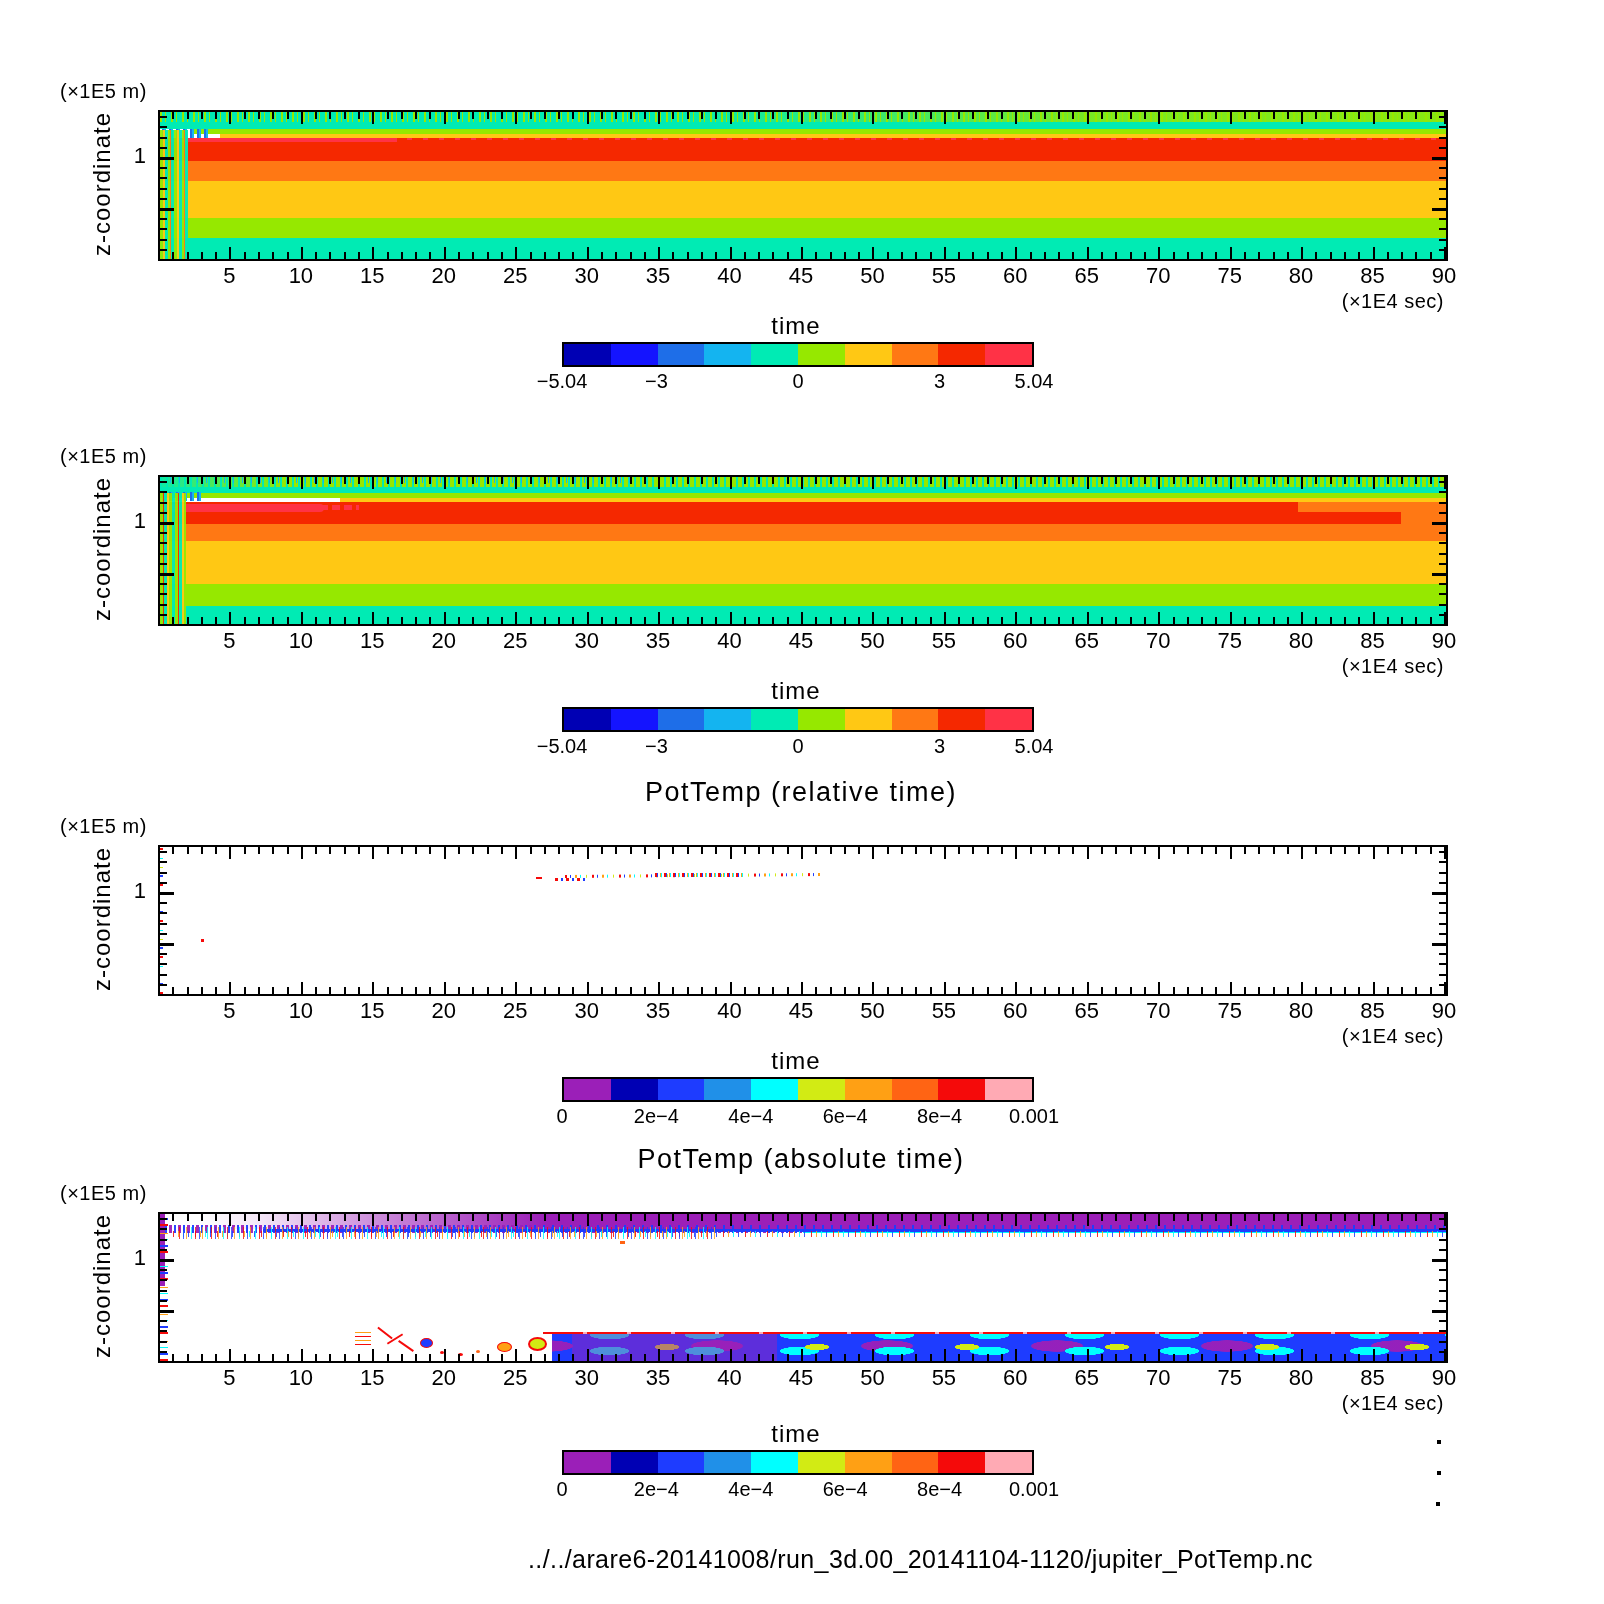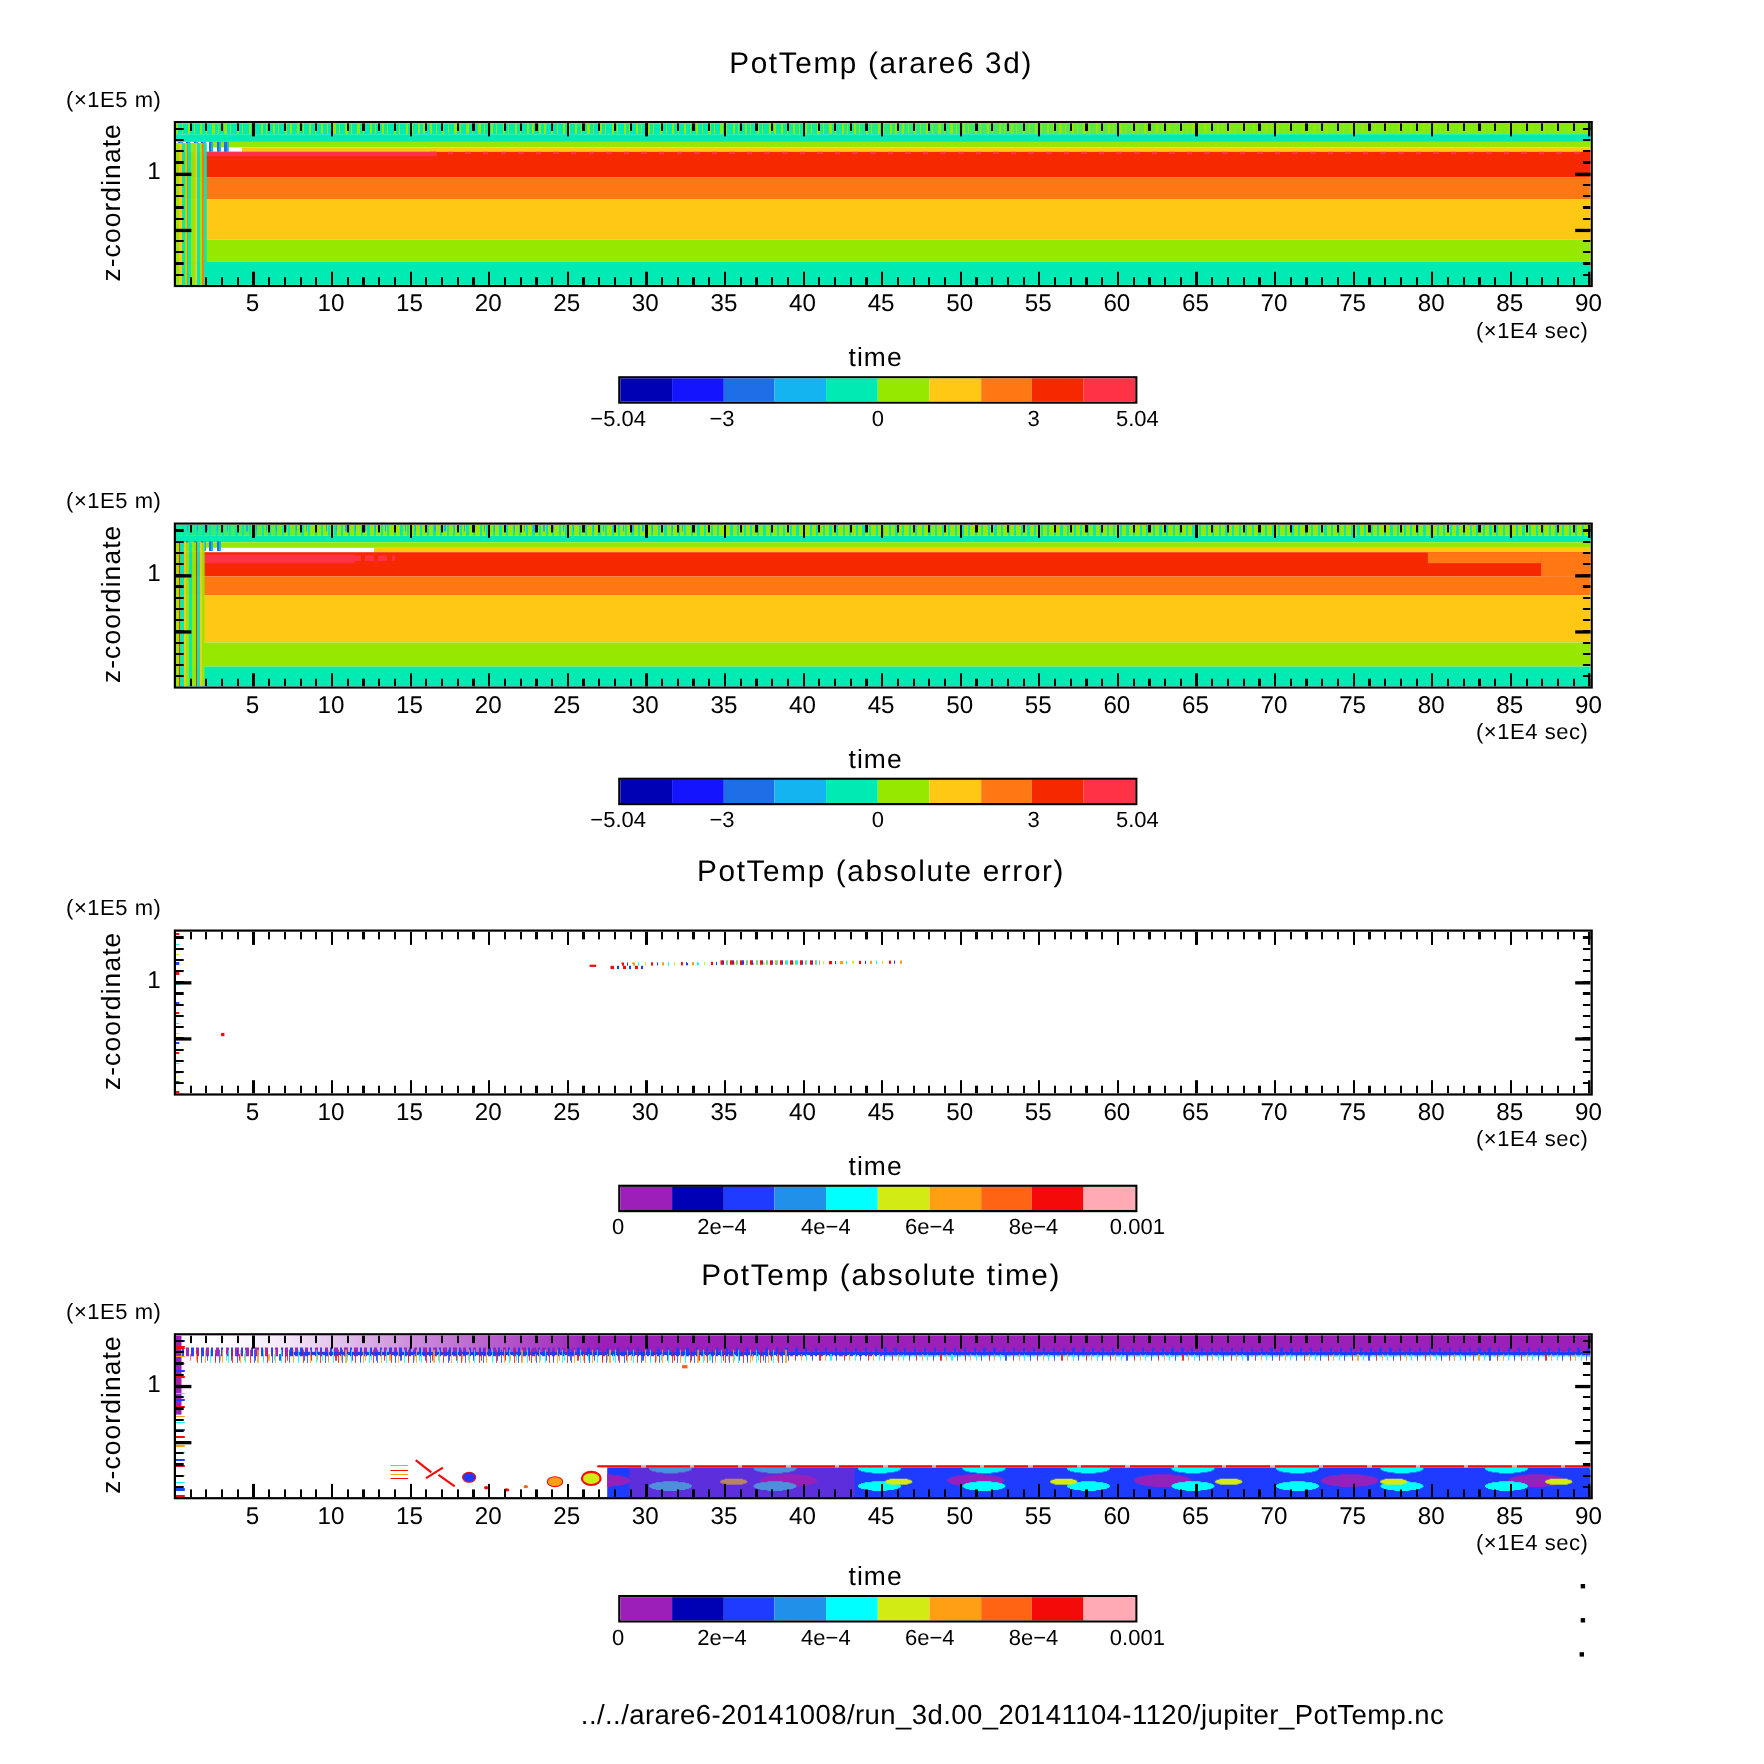--- a/index.html
+++ b/index.html
@@ -31,21 +31,20 @@
   .cbtick{position:absolute;top:0;transform:translateX(-50%);}
   .footer-line{position:absolute;left:528px;font-size:25px;letter-spacing:.4px;}
   .dot{position:absolute;width:4px;height:4px;background:#000;}
 </style>
 </head>
 <body>
 
 <div class="screen">
 
   <div class="panel" style="top:30px;">
-    <div class="ptitle">PotTemp (arare6 3d)</div>
     <div class="yunit">(×1E5 m)</div>
     <div class="ylab">z-coordinate</div>
     <div class="ytick1">1</div>
     <div class="plot">
       <div class="fill" style="left:0;top:0;width:100%;height:10px;background:linear-gradient(90deg,rgba(150,232,0,0) 0%,rgba(150,232,0,0) 40%,rgba(150,232,0,.8) 72%,rgba(150,232,0,.9) 100%),repeating-linear-gradient(90deg,#96E800 0 2px,rgba(0,0,0,0) 2px 5px,#96E800 5px 6px,rgba(0,0,0,0) 6px 11px),#00EBB4;"></div>
       <div class="fill" style="left:0;top:10px;width:100%;height:7px;background:#00EBB4;"></div>
       <div class="fill" style="left:30px;top:17px;right:0;height:5px;background:#96E800;"></div>
       <div class="fill" style="left:60px;top:22px;right:0;height:4px;background:#FFC814;"></div>
       <div class="fill" style="left:2px;top:17px;width:46px;height:9px;background:repeating-linear-gradient(90deg,#1E6EE8 0 2px,#14B4F0 2px 4px,rgba(0,0,0,0) 4px 7px);"></div>
       <div class="fill" style="left:0;top:26px;width:100%;height:23px;background:#F52800;"></div>
@@ -179,21 +178,21 @@
     <div class="cbticks">
         <span class="cbtick" style="left: 0%;">−5.04</span>
         <span class="cbtick" style="left: 20%;">−3</span>
         <span class="cbtick" style="left: 50%;">0</span>
         <span class="cbtick" style="left: 80%;">3</span>
         <span class="cbtick" style="left: 100%;">5.04</span>
       </div>
   </div>
 
   <div class="panel" style="top:765px;">
-    <div class="ptitle">PotTemp (absolute error)</div>
+    <div class="ptitle">PotTemp (relative time)</div>
     <div class="yunit">(×1E5 m)</div>
     <div class="ylab">z-coordinate</div>
     <div class="ytick1">1</div>
     <div class="plot">
       <div class="fill" style="left:0;top:0;width:3px;height:100%;background:repeating-linear-gradient(0deg,#F50A0A 0 2px,rgba(0,0,0,0) 2px 9px,#1E3CFF 9px 11px,rgba(0,0,0,0) 11px 18px,#D2EB14 18px 19px,rgba(0,0,0,0) 19px 27px,#00FFFF 27px 28px,rgba(0,0,0,0) 28px 36px);"></div>
       <div class="fill" style="left:31.5%;top:27px;width:20%;height:3px;transform:rotate(-0.4deg);background:repeating-linear-gradient(90deg,#F50A0A 0 2px,rgba(0,0,0,0) 2px 5px,#1E3CFF 5px 6px,rgba(0,0,0,0) 6px 10px,#FFA014 10px 12px,rgba(0,0,0,0) 12px 15px,#00FFFF 15px 16px,rgba(0,0,0,0) 16px 21px,#D2EB14 21px 22px,rgba(0,0,0,0) 22px 27px);"></div>
       <div class="fill" style="left:38.5%;top:26px;width:7%;height:4px;background:repeating-linear-gradient(90deg,#F50A0A 0 2px,#1E3CFF 2px 3px,rgba(0,0,0,0) 3px 5px,#FFA014 5px 6px,#00FFFF 6px 7px,rgba(0,0,0,0) 7px 9px);"></div>
       <div class="fill" style="left:30.7%;top:31px;width:2.5%;height:3px;background:repeating-linear-gradient(90deg,#F50A0A 0 3px,rgba(0,0,0,0) 3px 6px,#1E3CFF 6px 8px,rgba(0,0,0,0) 8px 11px);"></div>
       <div class="fill" style="left:29.2%;top:30px;width:6px;height:2px;background:#F50A0A;"></div>
       <div class="fill" style="left:3.2%;top:92px;width:3px;height:3px;background:#F50A0A;"></div>

